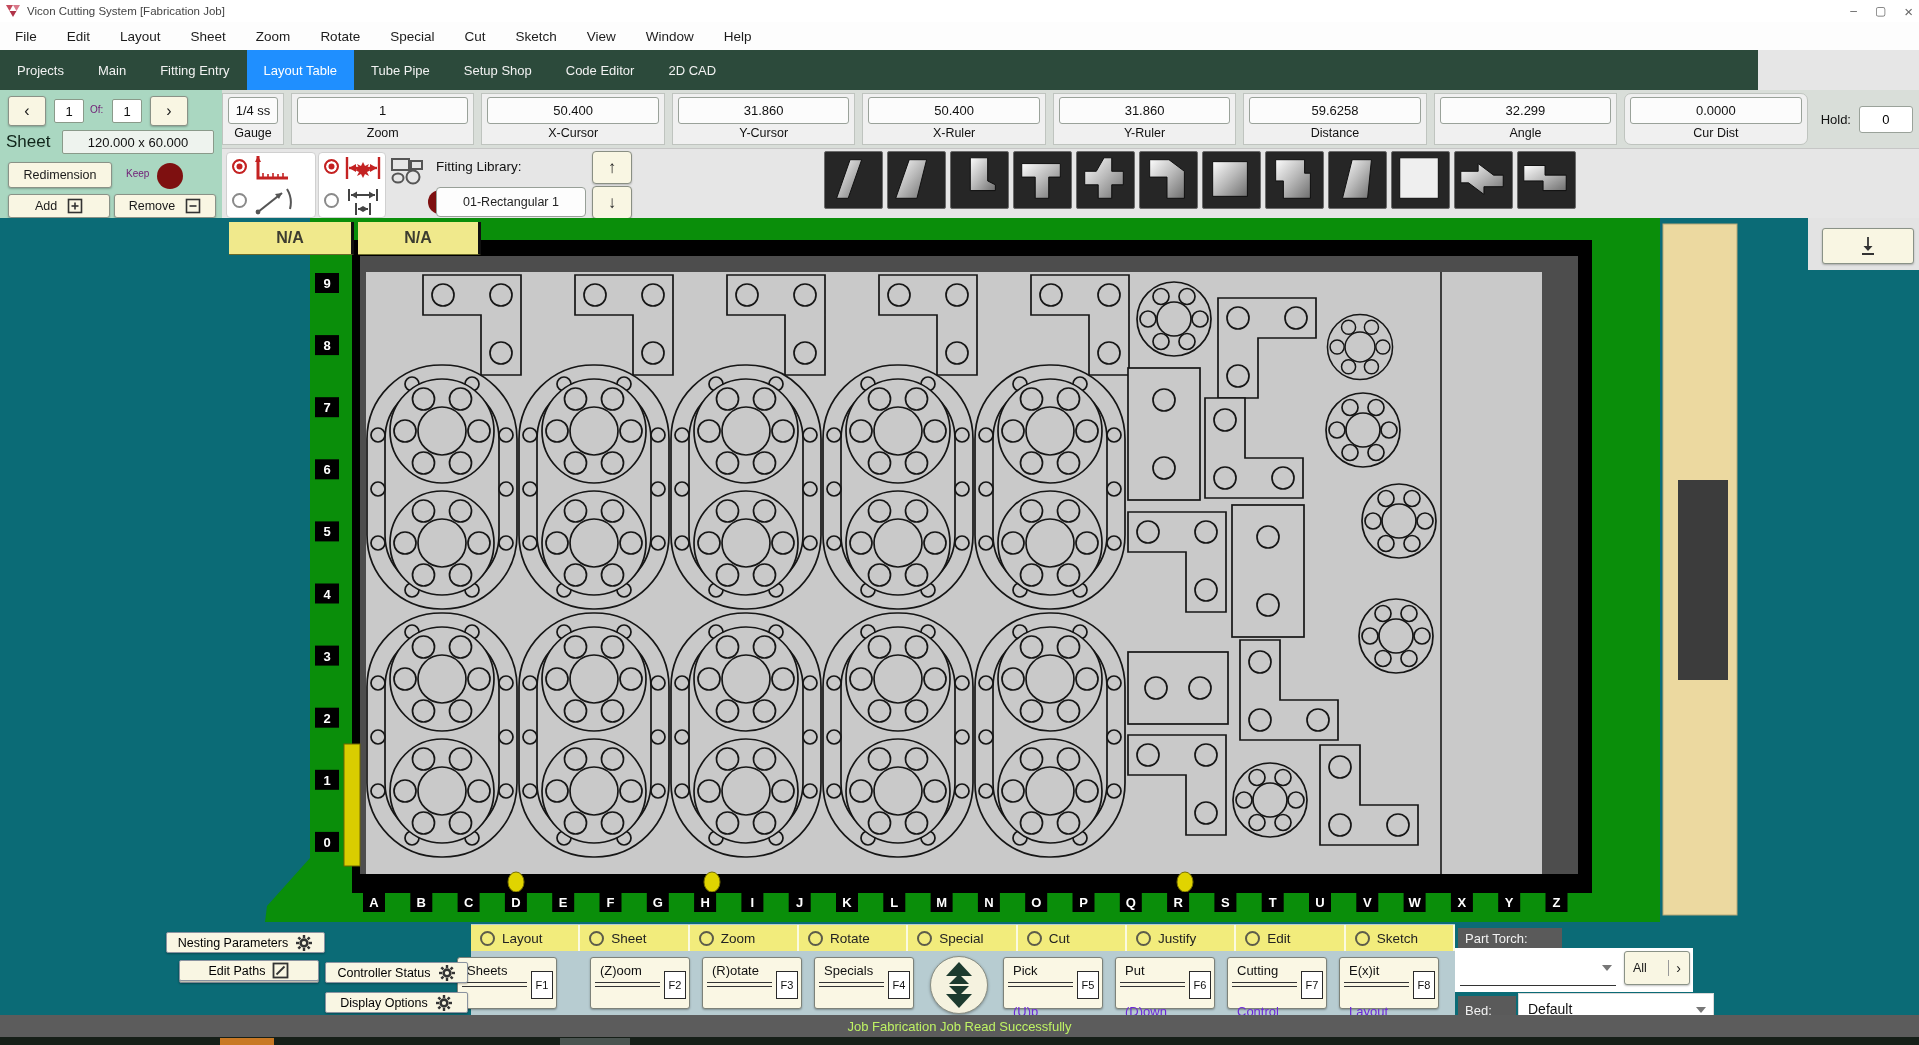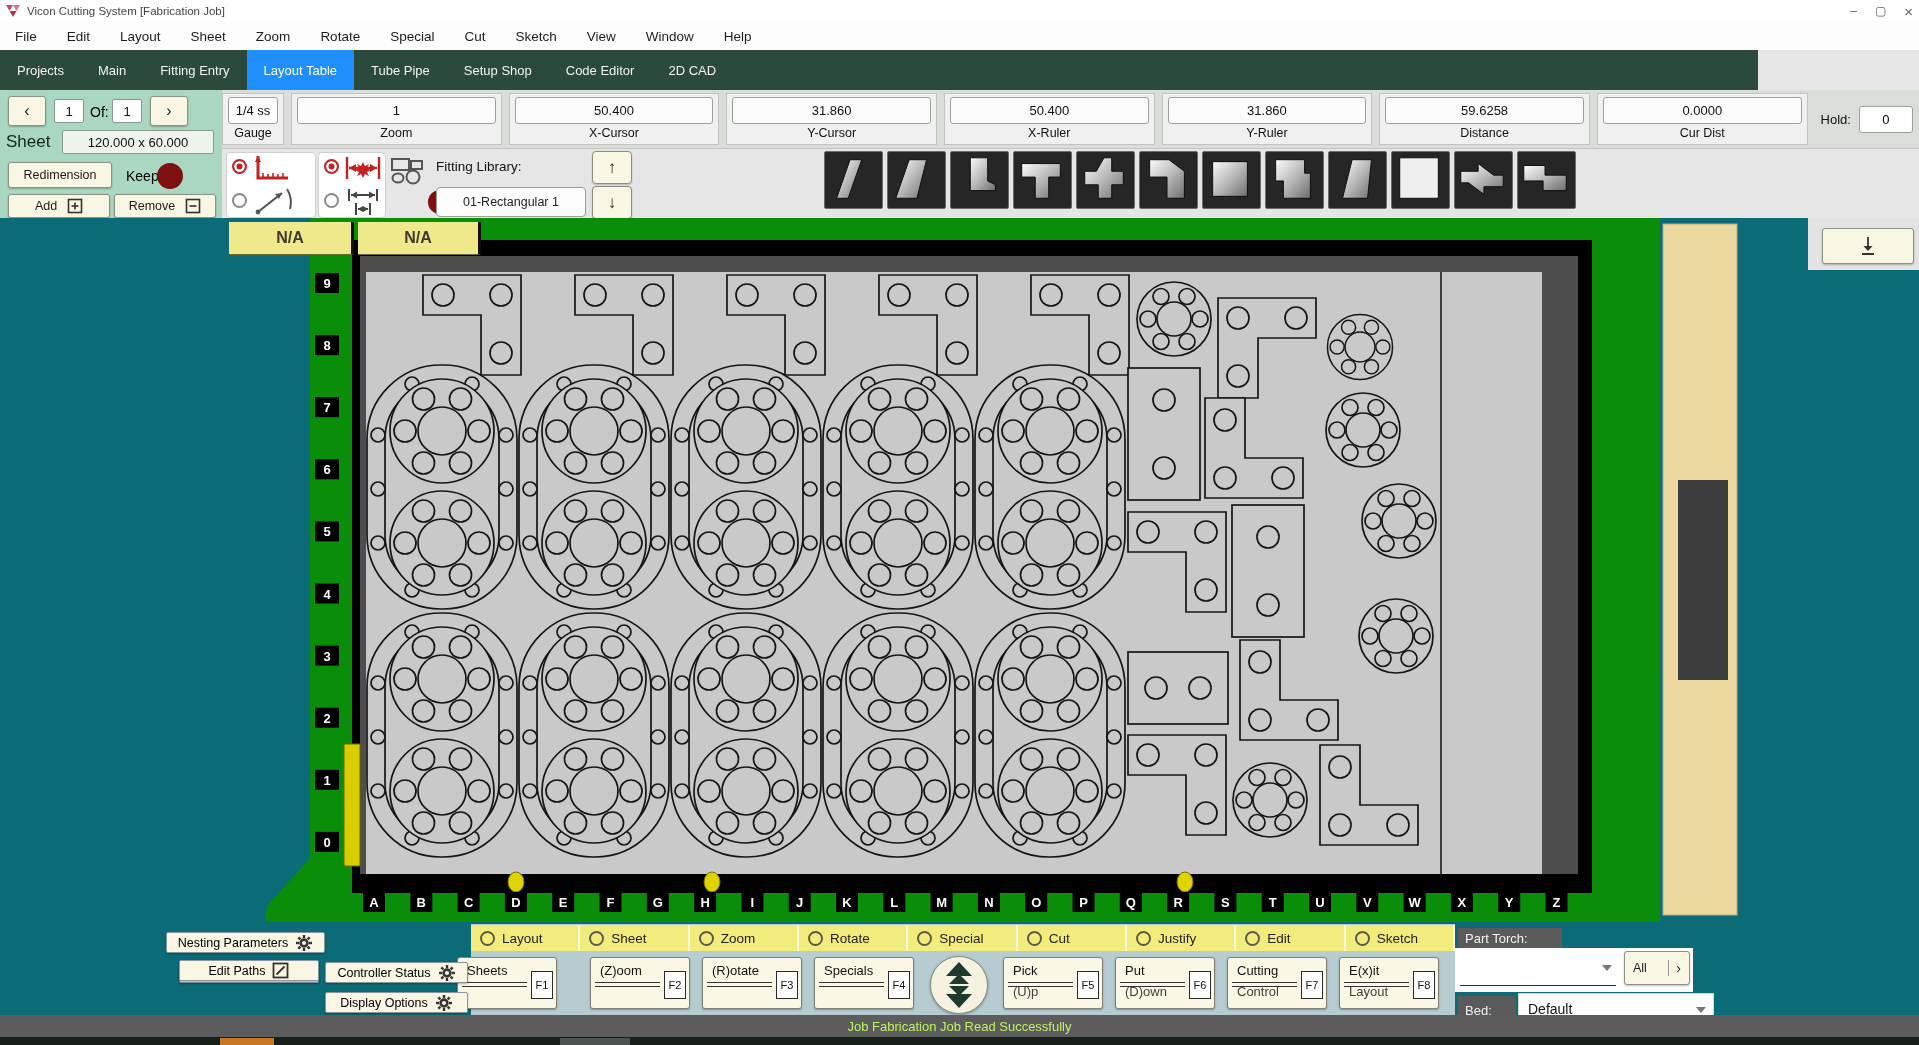--- a/index.html
+++ b/index.html
@@ -42,39 +42,39 @@
   .arrow-btn{background:#f9f6e3;border:1px solid #8a8f84;border-radius:4px;display:flex;align-items:center;
     justify-content:center;font-size:17px;color:#222;box-shadow:0 1px 2px rgba(0,0,0,.2);}
   #fitting-tiles{position:absolute;left:602px;top:2px;display:flex;gap:4px;}
   .tile{width:57px;height:56px;background:#262626;border:1px solid #6b6b6b;border-radius:2px;}
   
   #mintpanel{left:0;top:90px;width:222px;height:172px;background:#aad7c1;}
   .btn{background:#f9f6e3;border:1px solid #8a9287;border-radius:3px;display:flex;align-items:center;
     justify-content:center;font-size:12.5px;color:#1a1a1a;box-shadow:0 1px 2px rgba(0,0,0,.25);box-sizing:border-box;}
   .valbox{background:#eef3ee;border:1px solid #8a9a8a;border-radius:2px;display:flex;align-items:center;
     justify-content:center;font-size:13px;color:#111;box-sizing:border-box;}
-  .lbl{font-size:14px;color:#000000;}
+  .lbl{font-size:10px;color:#701a75;}
   
   #bgteal{left:0;top:218px;width:1919px;height:797px;background:#0b6b76;}
   #canvas-svg{left:0;top:218px;}
   .na-tab{position:absolute;top:222px;height:32px;background:#f0e98c;border-right:3px solid #101010;
     border-bottom:1px solid #6a6a2a;display:flex;align-items:center;justify-content:center;
     font-size:16px;font-weight:bold;color:#3c3c30;}
   #dockbtn-bg{left:1808px;top:218px;width:111px;height:52px;background:#e3e3e3;}
   #dock-btn{left:1822px;top:228px;width:92px;height:36px;}
   
   #palepanel{left:471px;top:924px;width:984px;height:91px;background:#b7ccd1;}
   #mode-row{left:471px;top:925px;width:984px;height:26px;display:flex;}
   .mode-seg{flex:1 1 0;background:#f2ec7c;border-right:2px solid #fbfae0;display:flex;align-items:center;
     padding-left:9px;gap:7px;font-size:13.5px;color:#222;}
   .mode-radio{box-sizing:border-box;width:15px;height:15px;border-radius:50%;border:2px solid #5c5c4a;}
   .fbtn{position:absolute;top:957px;width:100px;height:52px;background:#faf7e4;border:1px solid #7d8279;
     border-radius:3px;box-shadow:0 1px 2px rgba(0,0,0,.3);box-sizing:border-box;}
   .fbtn .l1{position:absolute;left:9px;top:5px;font-size:13px;color:#111;}
-  .fbtn .l2{position:absolute;left:9px;top:26px;font-size:13px;color:#404040;}
+  .fbtn .l2{position:absolute;left:9px;top:46px;font-size:13px;color:#6d28d9;}
   .fbtn .dbl{position:absolute;left:4px;right:29px;top:24px;height:3px;border-top:1px solid #333;border-bottom:1px solid #333;}
   .fbtn .fk{position:absolute;right:3px;top:13px;width:20px;height:26px;background:#fff;border:1.5px solid #2a2a2a;
     display:flex;align-items:center;justify-content:center;font-size:11px;color:#111;}
   .sidebtn{position:absolute;height:21px;background:#f9f6e3;border:1px solid #8a93a0;border-radius:2px;
     display:flex;align-items:center;justify-content:center;gap:7px;font-size:12.5px;color:#000000;
     box-shadow:0 1px 2px rgba(0,0,0,.3);box-sizing:border-box;}
   .dklabel{position:absolute;background:#5a5a5a;color:#f2f2f2;font-size:13px;display:flex;align-items:center;
     padding-left:7px;box-sizing:border-box;}
   #statusbar{left:0;top:1015px;width:1919px;height:22px;background:#5c5c5c;display:flex;align-items:center;
     justify-content:center;font-size:13px;color:#bef264;}
@@ -187,20 +187,24 @@
     </div>
     <div class="ro-cell" style="flex: 1 1 0px;">
       <div class="ro-val">31.860</div>
       <div class="ro-lbl">Y-Ruler</div>
     </div>
     <div class="ro-cell" style="flex: 1 1 0px;">
       <div class="ro-val">59.6258</div>
       <div class="ro-lbl">Distance</div>
     </div>
     <div class="ro-cell" style="flex: 1 1 0px;">
+      <div class="ro-val">32.299</div>
+      <div class="ro-lbl">Angle</div>
+    </div>
+    <div class="ro-cell" style="flex: 1 1 0px; border-radius: 7px;">
       <div class="ro-val">0.0000</div>
       <div class="ro-lbl">Cur Dist</div>
     </div>
     <div id="hold-area" style="order:99">
     <span id="hold-label">Hold:</span>
     <span id="hold-value">0</span>
   </div>
 </div>
 
 <div class="abs" id="toolbar2">

